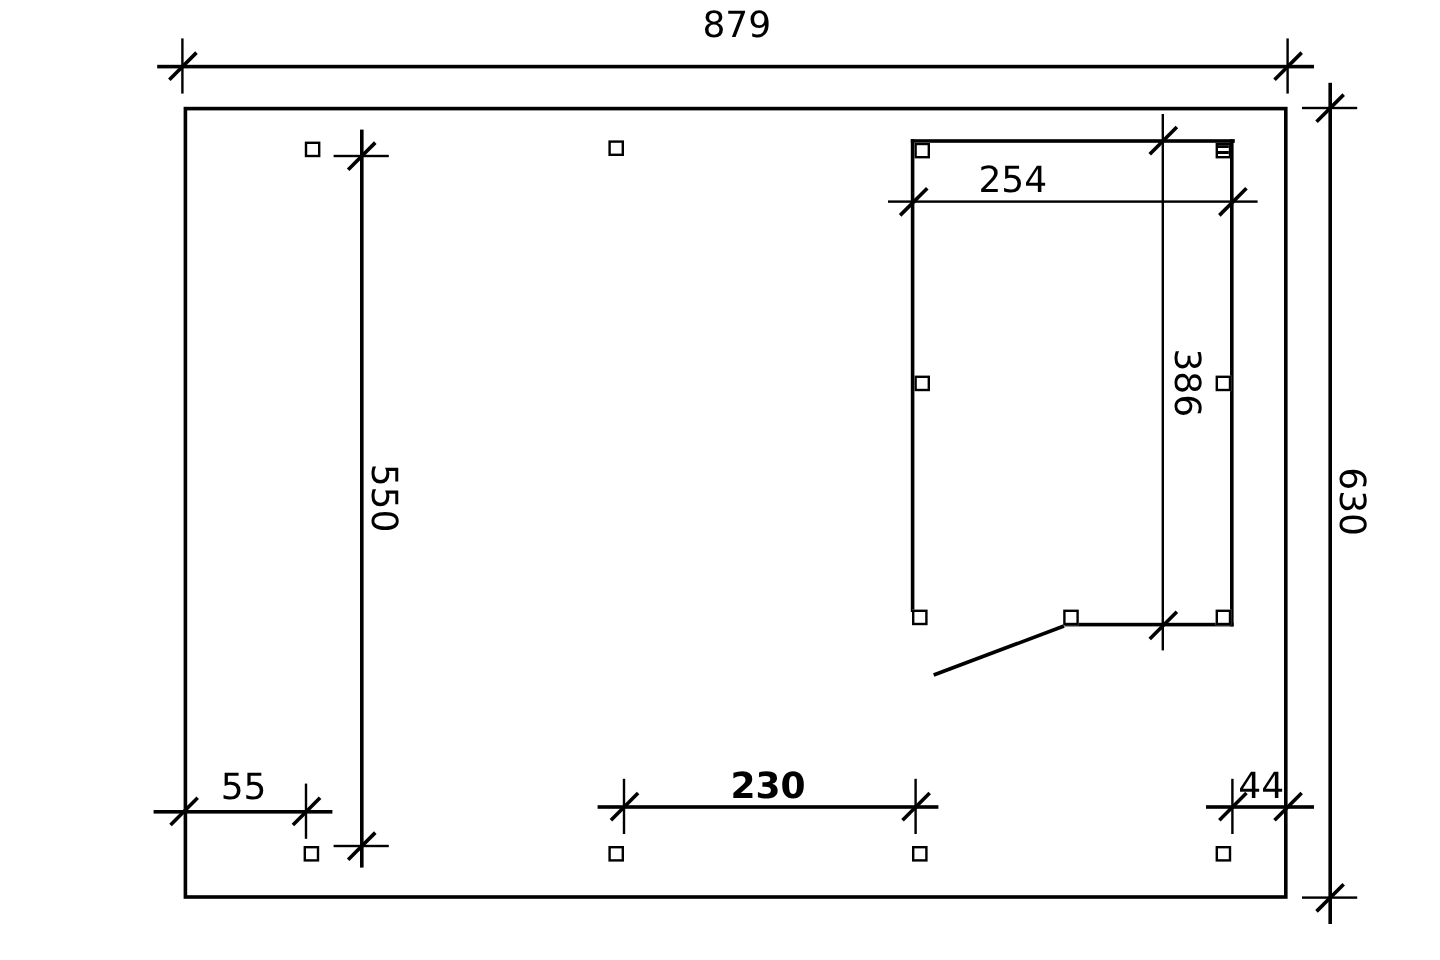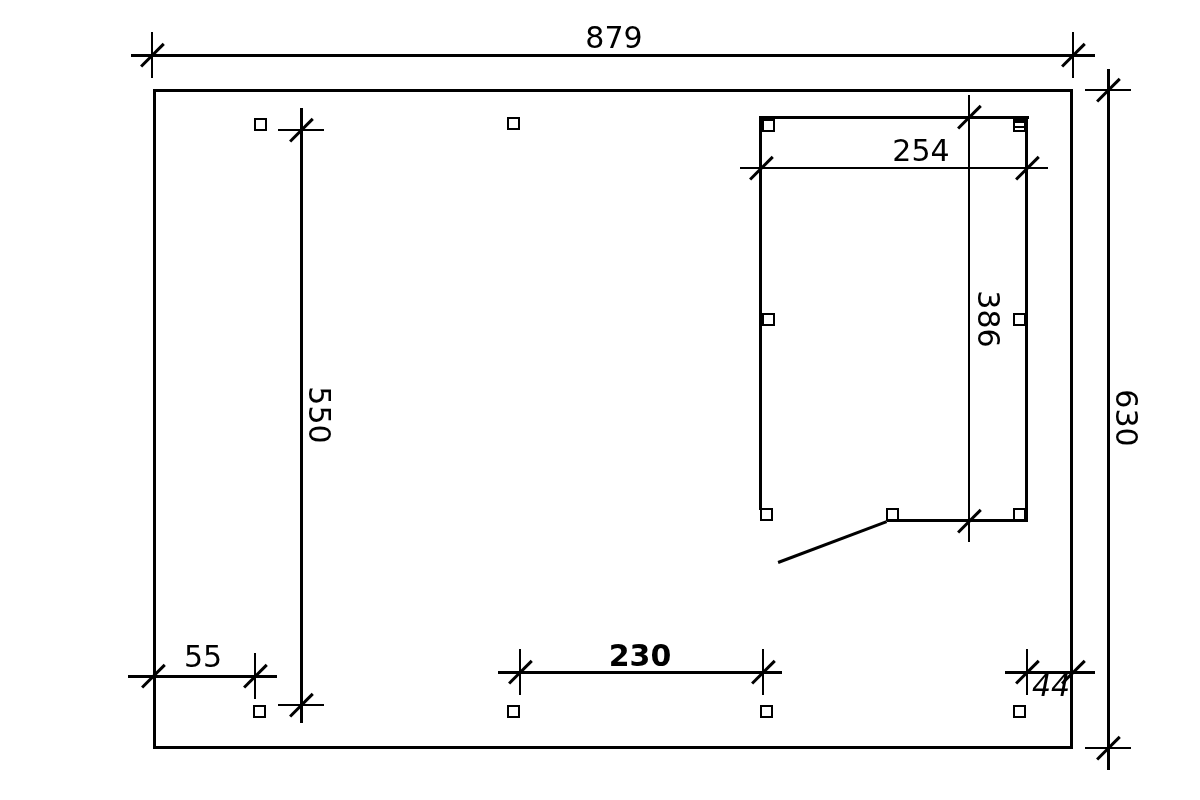--- a/index.html
+++ b/index.html
@@ -114,22 +114,22 @@
   <div class="post" style="left:762px;top:313px;"></div>
   <div class="post" style="left:1013px;top:313px;"></div>
   <div class="post" style="left:760px;top:508px;"></div>
   <div class="post" style="left:886px;top:508px;"></div>
   <div class="post" style="left:1013px;top:508px;"></div>
   <div class="post" style="left:253px;top:705px;"></div>
   <div class="post" style="left:507px;top:705px;"></div>
   <div class="post" style="left:760px;top:705px;"></div>
   <div class="post" style="left:1013px;top:705px;"></div>
 
-  <div class="dimlabel" style="left:564px;top:23px;width:100px;">879</div>
+  <div class="dimlabel" style="left:564px;top:7px;width:100px;">879</div>
   <div class="dimlabel rot" style="left:1126px;top:418px;">630</div>
   <div class="dimlabel rot" style="left:319px;top:415px;">550</div>
-  <div class="dimlabel" style="left:871px;top:136px;width:100px;">254</div>
+  <div class="dimlabel" style="left:794px;top:136px;width:100px;">254</div>
   <div class="dimlabel rot" style="left:988px;top:319px;">386</div>
   <div class="dimlabel" style="left:163px;top:642px;width:80px;">55</div>
   <div class="dimlabel" style="left:590px;top:641px;width:100px;font-weight:bold;">230</div>
-  <div class="dimlabel" style="left:1011px;top:671px;width:80px;font-style:italic;">44</div>
+  <div class="dimlabel" style="left:1011px;top:641px;width:80px;">44</div>
 
 </div>
 
 </body></html>

